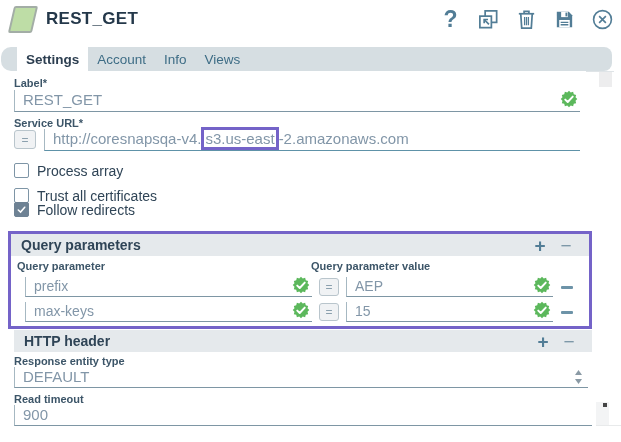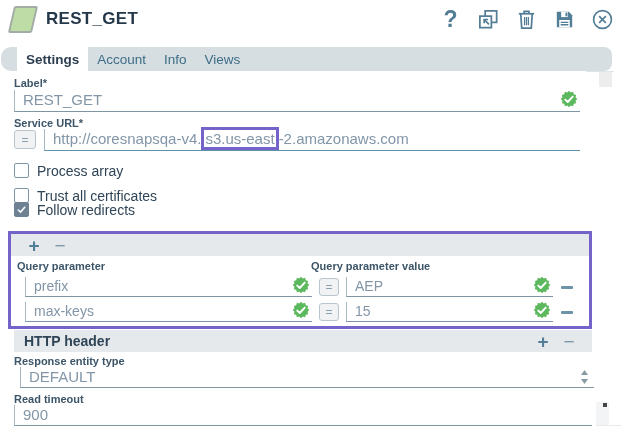--- a/index.html
+++ b/index.html
@@ -145,20 +145,21 @@
     <span class="checkbox" data-checked="true">
       <svg width="11" height="11" viewBox="0 0 24 24">
           <polyline points="5,13 10,17.5 19,7" fill="none" stroke="#fff" stroke-width="3.4" stroke-linecap="round"></polyline>
         </svg>
     </span>
     <span>Follow redirects</span>
   </div>
 
   <div class="qpbox">
     <div class="secbar">
+      <span class="sectitle">Query parameters</span>
       <span class="secbtn">+</span>
       <span class="secbtn minus">−</span>
     </div>
     <div class="qphead">
       <span>Query parameter</span>
       <span>Query parameter value</span>
     </div>
     <div class="qprow">
       <div class="qpfield qp-param">
         <span>prefix</span>
@@ -209,21 +210,21 @@
     </div>
   </div>
 
   <div class="secbar httpbar">
     <span class="sectitle">HTTP header</span>
     <span class="secbtn">+</span>
     <span class="secbtn minus">−</span>
   </div>
 
   <div class="lbl" style="left:14px;top:355px">Response entity type</div>
-  <div class="field" style="left:20px;top:367px;width:574px;height:21px">
+  <div class="field" style="left:14px;top:367px;width:574px;height:21px">
     <span>DEFAULT</span>
     <span class="spinner">
       <svg width="9" height="16" viewBox="0 0 9 16">
         <path d="M4.5 1 L8 6 H1 Z" fill="#8a9aa5"></path>
         <path d="M4.5 15 L1 10 H8 Z" fill="#8a9aa5"></path>
       </svg>
     </span>
   </div>
 
   <div class="lbl" style="left:14px;top:393px">Read timeout</div>

